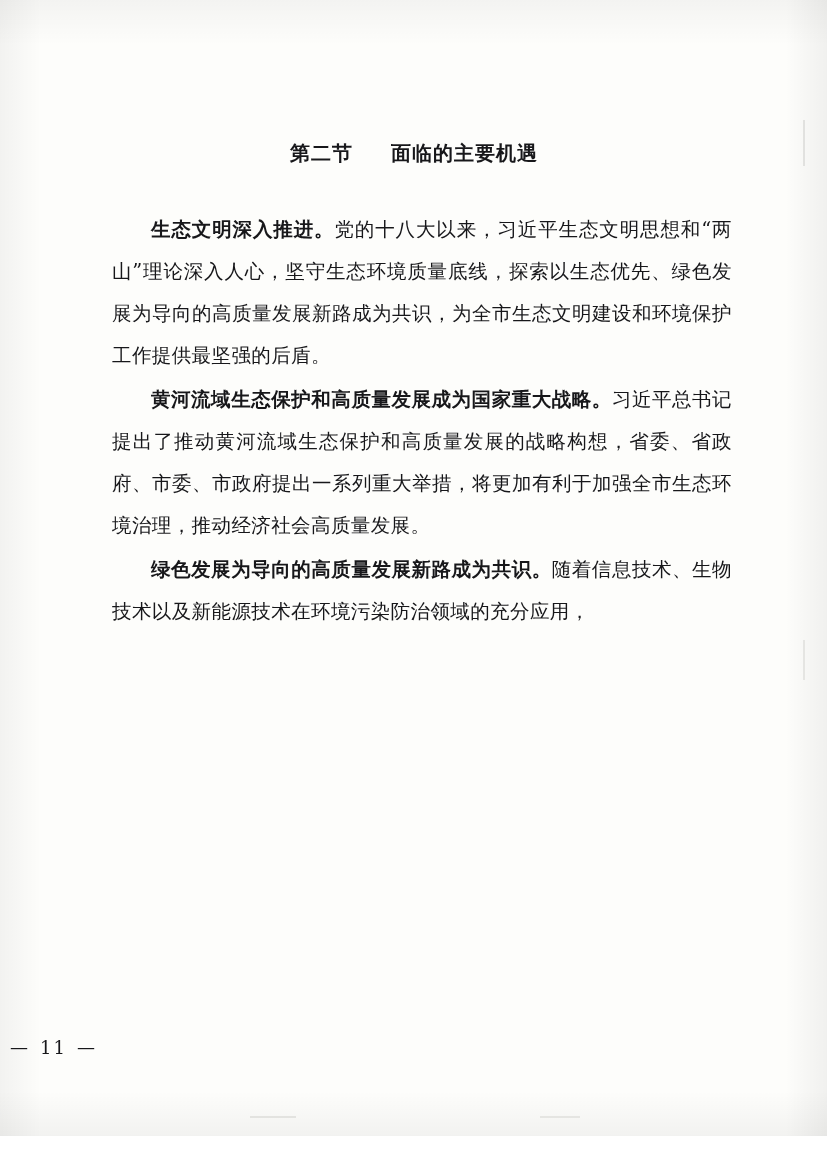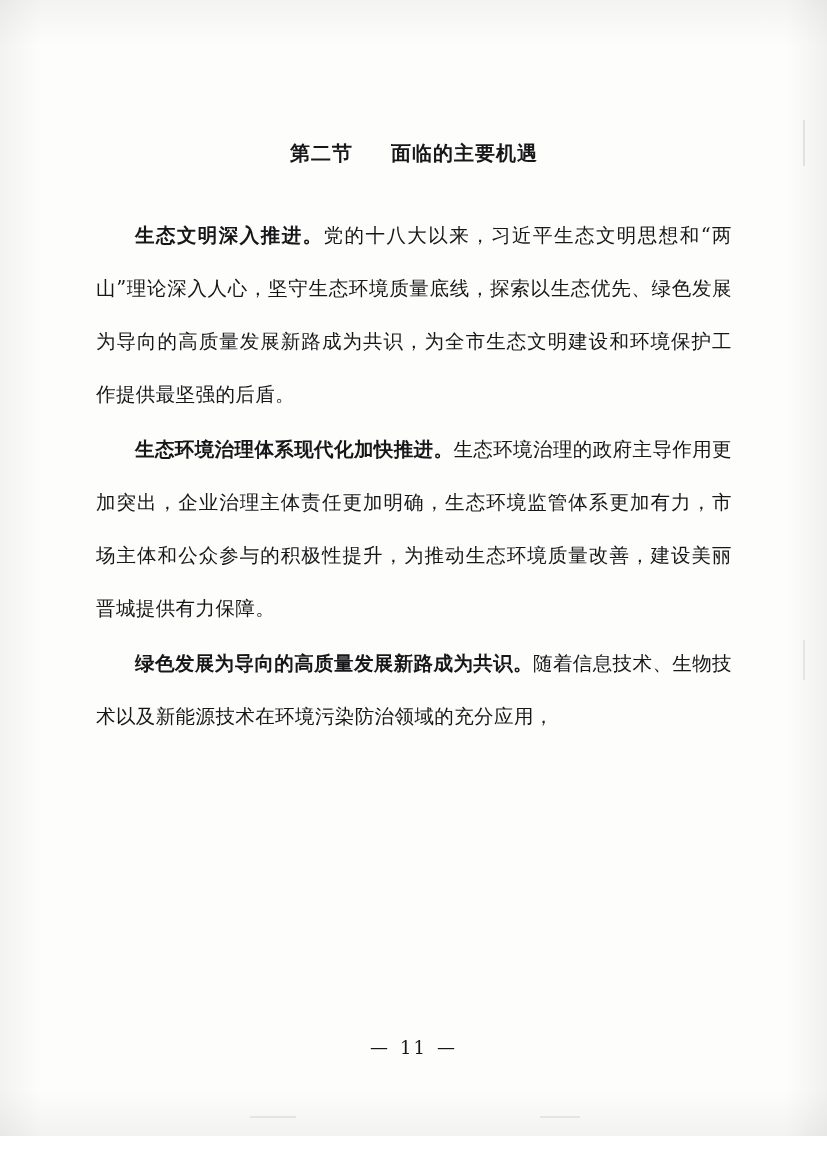--- a/index.html
+++ b/index.html
@@ -39,37 +39,37 @@
     font-weight: bold;
     letter-spacing: 1px;
     margin: 0 0 42px 0;
     font-family: "DejaVu Serif", "Liberation Serif", serif;
   }
   .section-title .gap {
     display: inline-block;
     width: 22px;
   }
   p.para {
-    margin: 0 0 2px 0;
+    margin: 0 0 2px 16px;
     font-size: 19.5px;
-    line-height: 53px;
+    line-height: 42px;
     text-indent: 39px;
     text-align: justify;
     text-justify: inter-ideograph;
     letter-spacing: 0.4px;
   }
   p.para .lead {
     font-weight: bold;
   }
   .page-number {
     position: absolute;
     left: 0;
     right: 0;
     bottom: 78px;
-    text-align: center;
+    text-align: left;
     font-size: 18px;
     letter-spacing: 2px;
   }
   .page-number .dash {
     display: inline-block;
     padding: 0 10px;
     color: #17171a;
   }
   .marg-mark {
     position: absolute;
@@ -94,22 +94,22 @@
 
     <h1 class="section-title">
       <span>第二节</span>
       <span class="gap"></span>
       <span>面临的主要机遇</span>
     </h1>
 
     <p class="para"><span class="lead">生态文明深入推进。</span><span>党的十八大以来，习近平生态文明思想和“两山”理论深入人心，坚守生态环境质量底线，探索以生态优先、绿色发展为导向的高质量发展新路成为共识，为全市生态文明建设和环境保护工作提供最坚强的后盾。</span></p>
 
 
+    <p class="para"><span class="lead">黄河流域生态保护和高质量发展成为国家重大战略。</span><span>习近平总书记提出了推动黄河流域生态保护和高质量发展的战略构想，省委、省政府、市委、市政府提出一系列重大举措，将更加有利于加强全市生态环境治理，推动经济社会高质量发展。</span></p>
 
-    <p class="para"><span class="lead">生态环境治理体系现代化加快推进。</span><span>生态环境治理的政府主导作用更加突出，企业治理主体责任更加明确，生态环境监管体系更加有力，市场主体和公众参与的积极性提升，为推动生态环境质量改善，建设美丽晋城提供有力保障。</span></p>
 
     <p class="para"><span class="lead">绿色发展为导向的高质量发展新路成为共识。</span><span>随着信息技术、生物技术以及新能源技术在环境污染防治领域的充分应用，</span></p>
 
   </div>
 
   <div class="page-number">
     <span class="dash">—</span><span>11</span><span class="dash">—</span>
   </div>
 
 </div>

